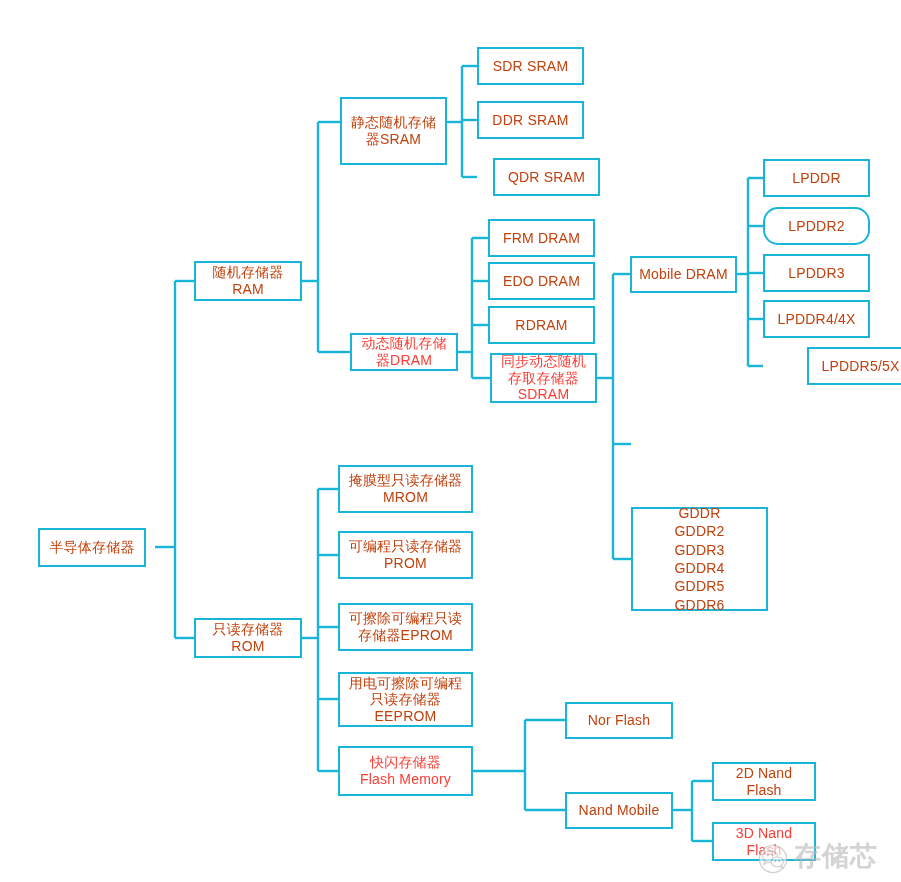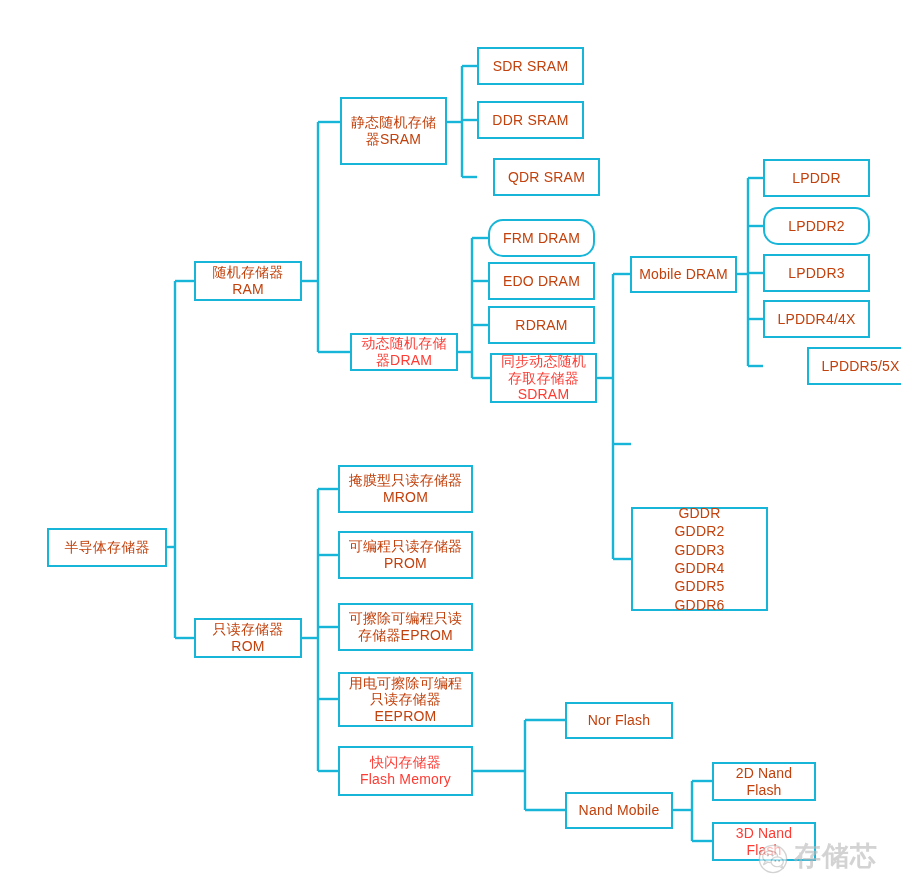--- a/index.html
+++ b/index.html
@@ -124,21 +124,21 @@
       <path d="M525 720 H565"></path>
       <path d="M525 810 H565"></path>
 
       <path d="M673 810 H692"></path>
       <path d="M692 781 V841"></path>
       <path d="M692 781 H712"></path>
       <path d="M692 841 H712"></path>
     </g>
   </svg>
 
-  <div class="node" style="left:47px;  top:528px; width:120px; height:39px;">
+  <div class="node" style="left:38px;  top:528px; width:108px; height:39px;">
     <span>半导体存储器</span>
   </div>
 
   <div class="node" style="left:194px; top:261px; width:108px; height:40px;">
     <span>随机存储器
 RAM</span>
   </div>
   <div class="node" style="left:194px; top:618px; width:108px; height:40px;">
     <span>只读存储器
 ROM</span>
@@ -156,21 +156,21 @@
   <div class="node" style="left:477px; top:47px;  width:107px; height:38px;">
     <span>SDR SRAM</span>
   </div>
   <div class="node" style="left:477px; top:101px; width:107px; height:38px;">
     <span>DDR SRAM</span>
   </div>
   <div class="node" style="left:477px; top:158px; width:107px; height:38px;margin-left:16px;">
     <span>QDR SRAM</span>
   </div>
 
-  <div class="node" style="left:488px; top:219px; width:107px; height:38px;border-radius:15px;">
+  <div class="node" style="left:488px; top:219px; width:107px; height:38px;">
     <span>FRM DRAM</span>
   </div>
   <div class="node" style="left:488px; top:262px; width:107px; height:38px;">
     <span>EDO DRAM</span>
   </div>
   <div class="node" style="left:488px; top:306px; width:107px; height:38px;">
     <span>RDRAM</span>
   </div>
   <div class="node red" style="left:490px; top:353px; width:107px; height:50px;">
     <span>同步动态随机

